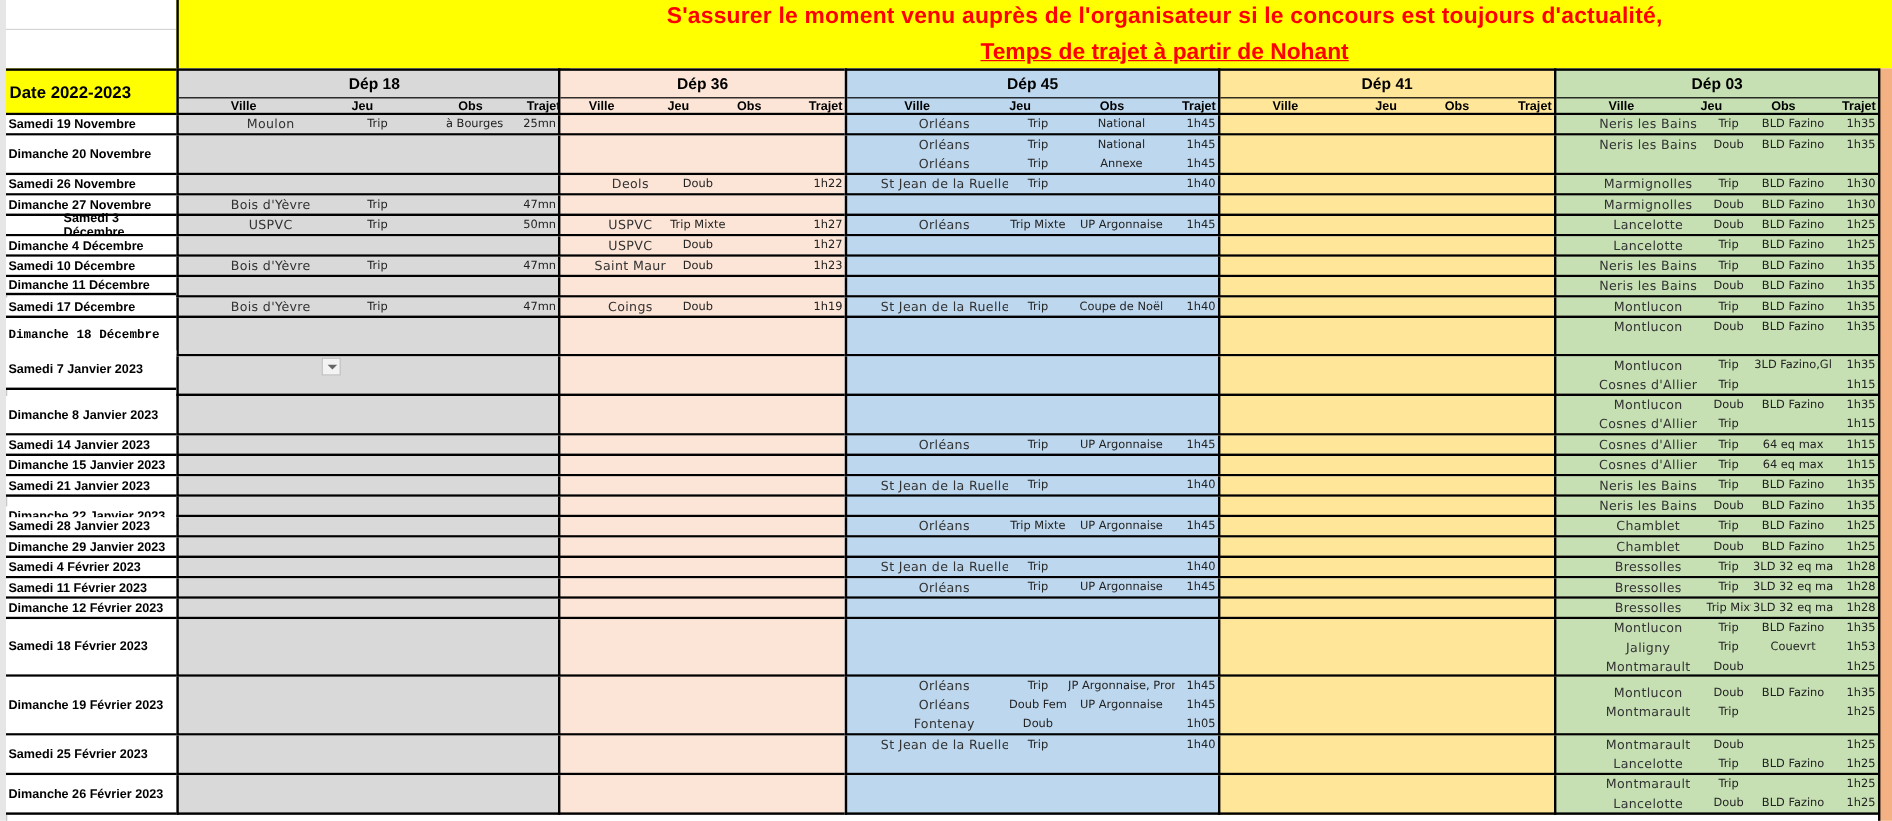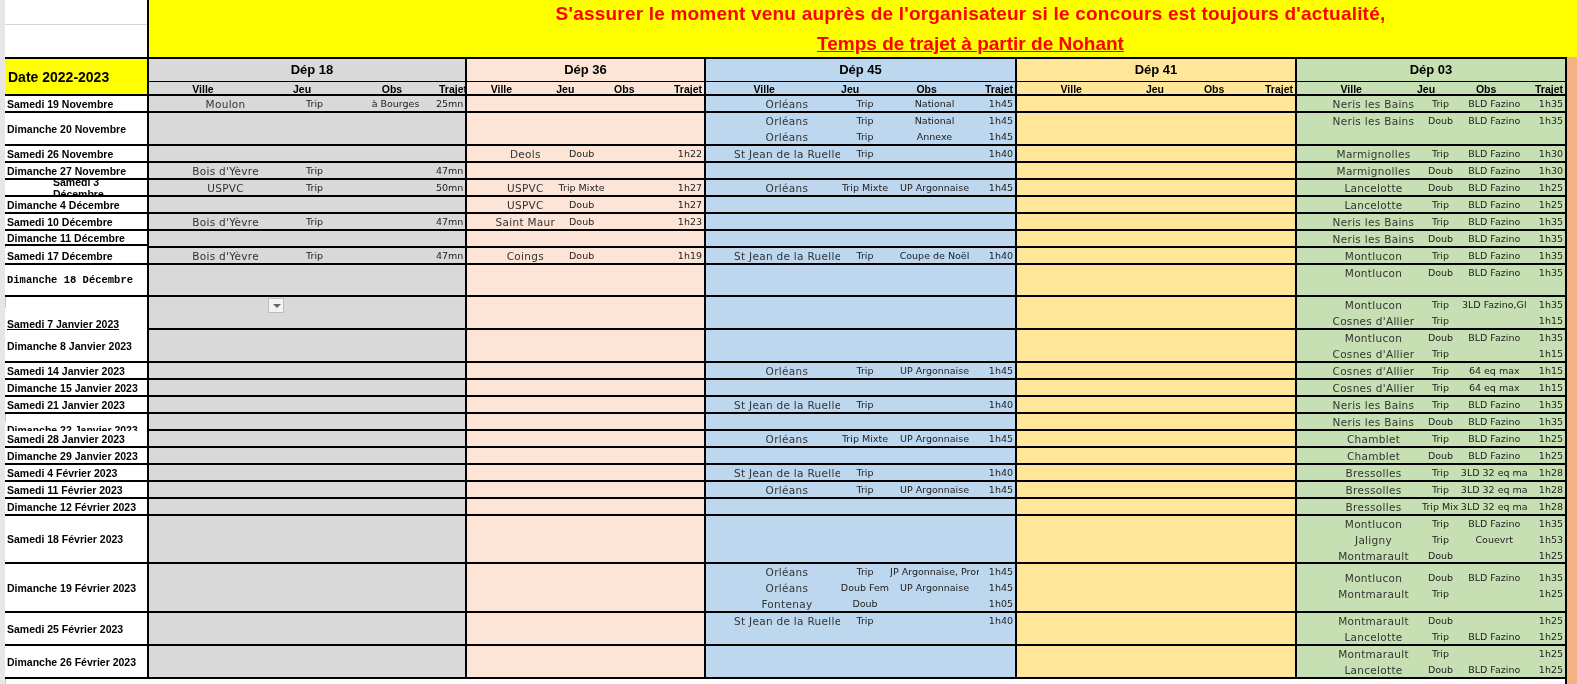--- a/index.html
+++ b/index.html
@@ -323,21 +323,21 @@
     <div class="cell" style="left: 704px; width: 311px; top: 265px; height: 32px; background: rgb(189, 215, 238); padding-top: 0px;"></div>
     <div class="cell" style="left: 1015px; width: 280px; top: 265px; height: 32px; background: rgb(255, 230, 153); padding-top: 0px;"></div>
     <div class="cell" style="left: 1295px; width: 270px; top: 265px; height: 32px; background: rgb(198, 224, 180); padding-top: 0px;">
       <div class="line">
         <span class="ville" style="width: 110px;">Montlucon</span>
         <span class="jeu" style="width: 42px;">Doub</span>
         <span class="obs" style="width: 80px;">BLD Fazino</span>
         <span class="traj" style="width: 38px;">1h35</span>
       </div>
     </div>
-    <div class="datecol" style="top: 308px; height: 33px; text-decoration: underline;">Samedi 7 Janvier 2023</div>
+    <div class="datecol" style="top: 292px; height: 33px;">Samedi 7 Janvier 2023</div>
     <div class="cell" style="left: 147px; width: 318px; top: 297px; height: 33px; background: rgb(217, 217, 217); padding-top: 0px;"></div>
     <div class="cell" style="left: 465px; width: 239px; top: 297px; height: 33px; background: rgb(252, 228, 214); padding-top: 0px;"></div>
     <div class="cell" style="left: 704px; width: 311px; top: 297px; height: 33px; background: rgb(189, 215, 238); padding-top: 6px;"></div>
     <div class="cell" style="left: 1015px; width: 280px; top: 297px; height: 33px; background: rgb(255, 230, 153); padding-top: 0px;"></div>
     <div class="cell" style="left: 1295px; width: 270px; top: 297px; height: 33px; background: rgb(198, 224, 180); padding-top: 0px;">
       <div class="line">
         <span class="ville" style="width: 110px;">Montlucon</span>
         <span class="jeu" style="width: 42px;">Trip</span>
         <span class="obs" style="width: 80px;">3LD Fazino,Gl</span>
         <span class="traj" style="width: 38px;">1h35</span>

